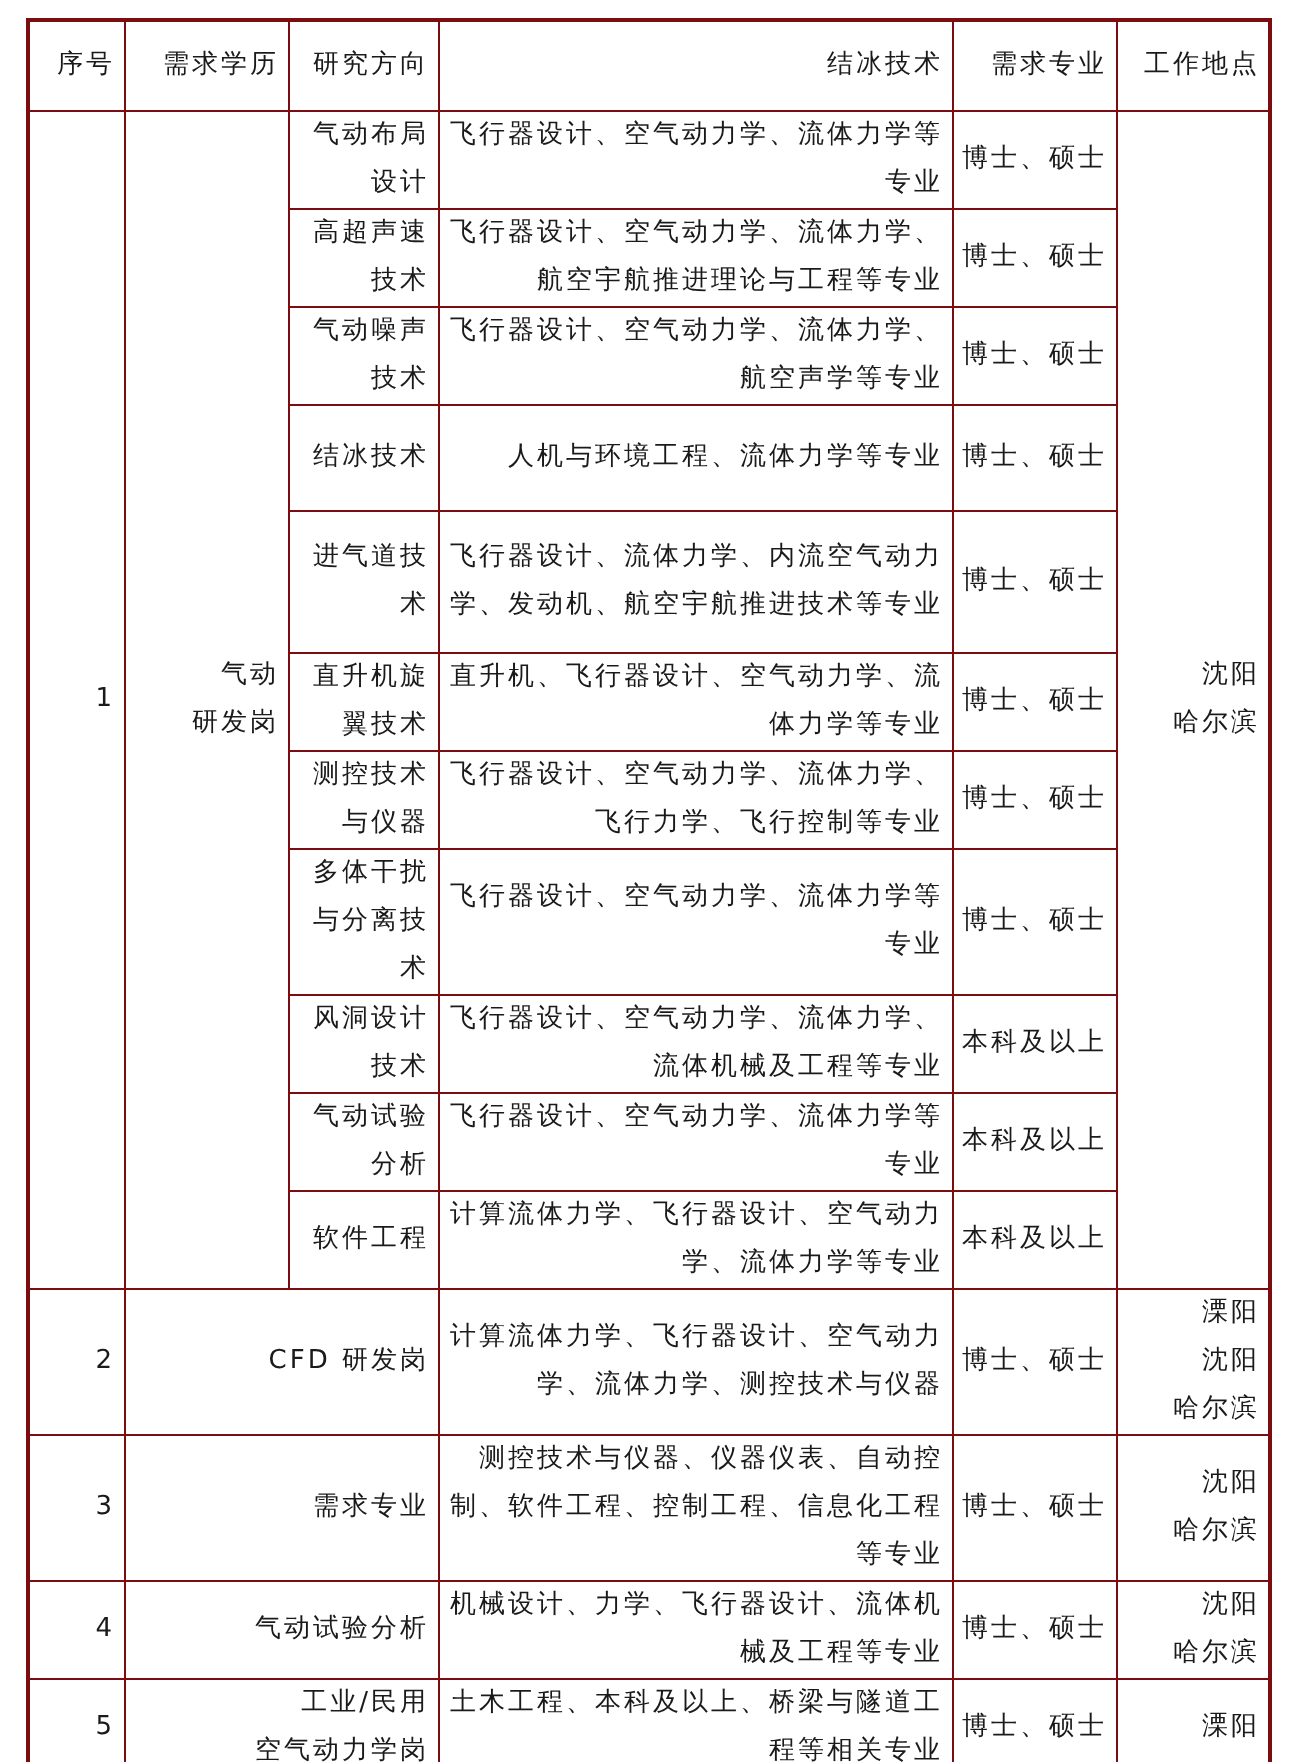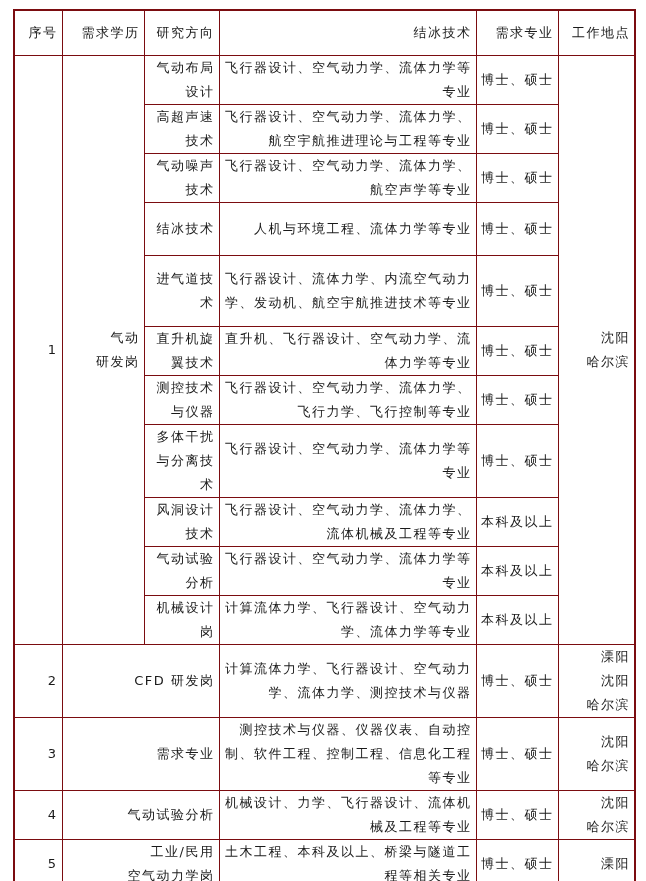--- a/index.html
+++ b/index.html
@@ -100,21 +100,21 @@
       <td class="c">风洞设计技术</td>
       <td class="l">飞行器设计、空气动力学、流体力学、流体机械及工程等专业</td>
       <td class="c">本科及以上</td>
     </tr>
     <tr style="height:48px">
       <td class="c">气动试验分析</td>
       <td class="l">飞行器设计、空气动力学、流体力学等专业</td>
       <td class="c">本科及以上</td>
     </tr>
     <tr style="height:48px">
-      <td class="c">机械设计岗</td>
+      <td class="c">软件工程</td>
       <td class="l">计算流体力学、飞行器设计、空气动力学、流体力学等专业</td>
       <td class="c">本科及以上</td>
     </tr>
 
     <tr style="height:72px">
       <td class="c">2</td>
       <td class="c" colspan="2">
         <div>CFD 研发岗</div>
       </td>
       <td class="l">计算流体力学、飞行器设计、空气动力学、流体力学、测控技术与仪器</td>

